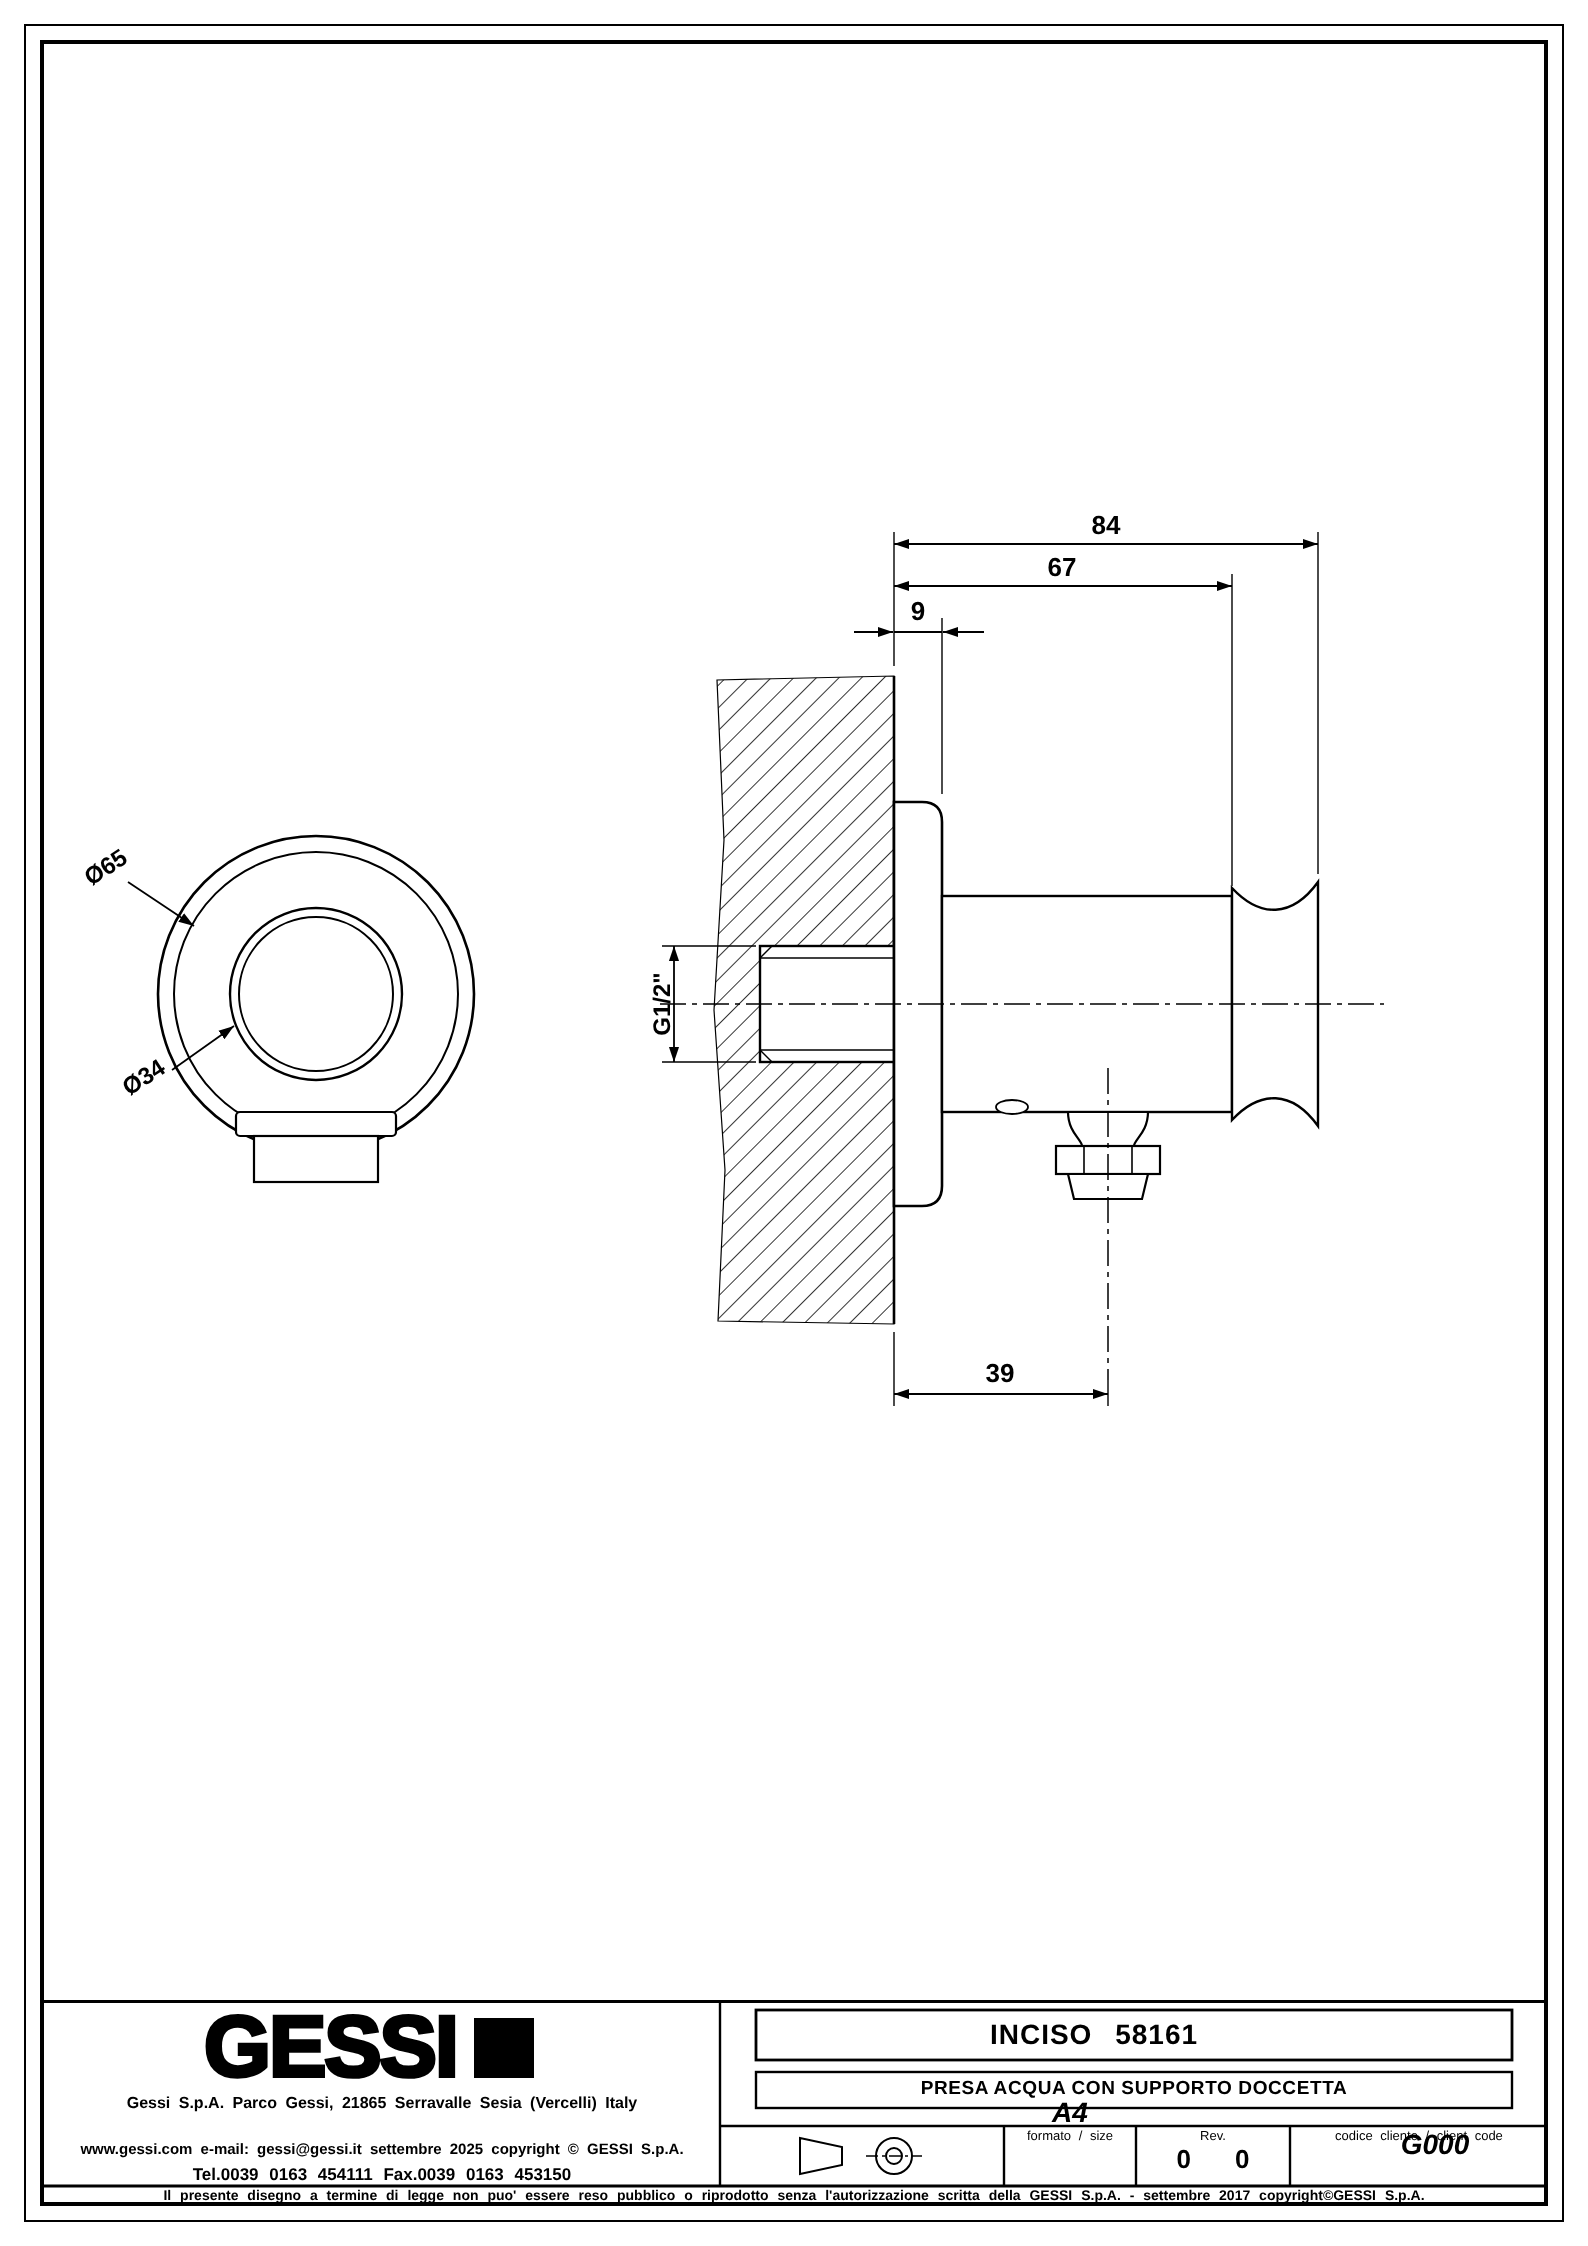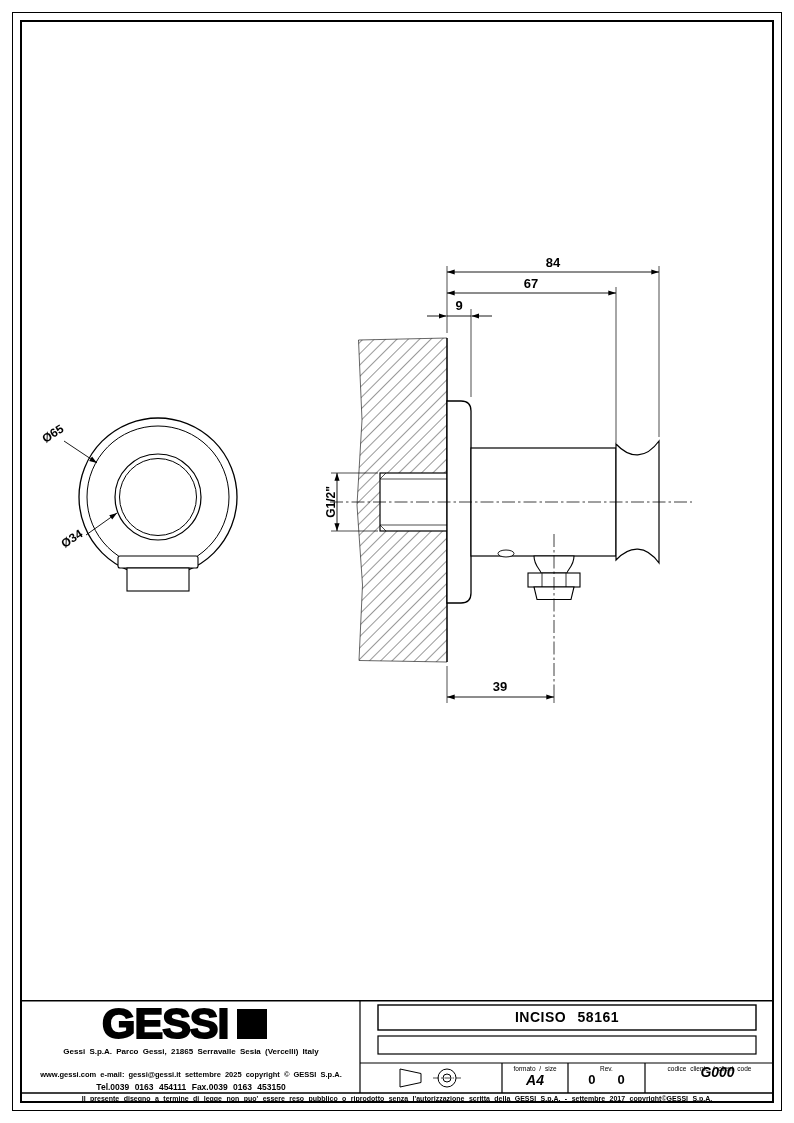--- a/index.html
+++ b/index.html
@@ -2,28 +2,28 @@
 <html><head>
 <meta charset="utf-8">
 <style>
   html,body{margin:0;padding:0;background:#fff;}
   .sheet{position:relative;width:794px;height:1123px;background:#fff;color:#000;
          font-family:"Liberation Sans",sans-serif;overflow:hidden;}
   .abs{position:absolute;box-sizing:border-box;}
   .outer-border{left:12px;top:12px;width:770px;height:1099px;border:1px solid #000;}
   .inner-border{left:20px;top:20px;width:754px;height:1083px;border:2px solid #000;}
   .txt{position:absolute;box-sizing:border-box;text-align:center;line-height:1.15;}
-  .inciso{left:378px;top:1005px;width:378px;height:25px;line-height:25px;
+  .inciso{left:358px;top:1005px;width:378px;height:25px;line-height:25px;
           font-size:14px;font-weight:bold;word-spacing:7px;letter-spacing:.5px;}
   .subtitle{left:378px;top:1036px;width:378px;height:18px;line-height:18px;
             font-size:9.5px;font-weight:bold;letter-spacing:.3px;}
   .cell-label{font-size:6.5px;word-spacing:2px;}
   .cell-value{font-size:14px;font-weight:bold;font-style:italic;}
   .fmt-label{left:503px;top:1065px;width:64px;}
-  .fmt-value{left:503px;top:1072px;width:64px;}
+  .fmt-value{left:503px;top:1048px;width:64px;}
   .rev-label{left:569px;top:1065px;width:75px;}
   .rev-values{left:569px;top:1072px;width:75px;display:flex;justify-content:center;gap:22px;
               font-size:13px;font-weight:bold;}
   .code-label{left:646px;top:1065px;width:127px;}
   .code-value{left:646px;top:1064px;width:143px;font-style:italic;}
   .addr1{left:24px;top:1047px;width:334px;font-size:8px;font-weight:bold;word-spacing:2px;}
   .addr2{left:24px;top:1059px;width:334px;font-size:8.5px;font-weight:bold;word-spacing:3px;margin-top:24px;}
   .addr3{left:24px;top:1071px;width:334px;font-size:7.5px;font-weight:bold;word-spacing:2px;}
   .disclaimer{left:24px;top:1094px;width:746px;font-size:7px;font-weight:bold;
               word-spacing:2.5px;line-height:9px;}
@@ -142,20 +142,21 @@
       <g stroke-width="1">
         <polygon points="400,1069 400,1087 421,1082.5 421,1073.5"></polygon>
         <circle cx="447" cy="1078" r="9"></circle>
         <circle cx="447" cy="1078" r="4"></circle>
         <line x1="433" y1="1078" x2="461" y2="1078" stroke-width="0.7" stroke-dasharray="6 2 1.5 2"></line>
       </g>
     </g>
   </svg>
 
   <div class="txt inciso">INCISO 58161</div>
+  <div class="txt subtitle">PRESA ACQUA CON SUPPORTO DOCCETTA</div>
 
   <svg class="abs" style="left:100px;top:1002px;" width="180" height="45" viewBox="0 0 180 45">
     <text x="2" y="36" font-size="43" font-weight="bold" fill="#fff" stroke="#000" stroke-width="2" letter-spacing="-1">GESSI</text>
     <rect x="137" y="7" width="30" height="30" fill="#000"></rect>
   </svg>
 
   <div class="txt addr1">Gessi S.p.A. Parco Gessi, 21865 Serravalle Sesia (Vercelli) Italy</div>
   <div class="txt addr2">Tel.0039 0163 454111 Fax.0039 0163 453150</div>
   <div class="txt addr3">www.gessi.com e-mail: gessi@gessi.it settembre 2025 copyright © GESSI S.p.A.</div>
 

